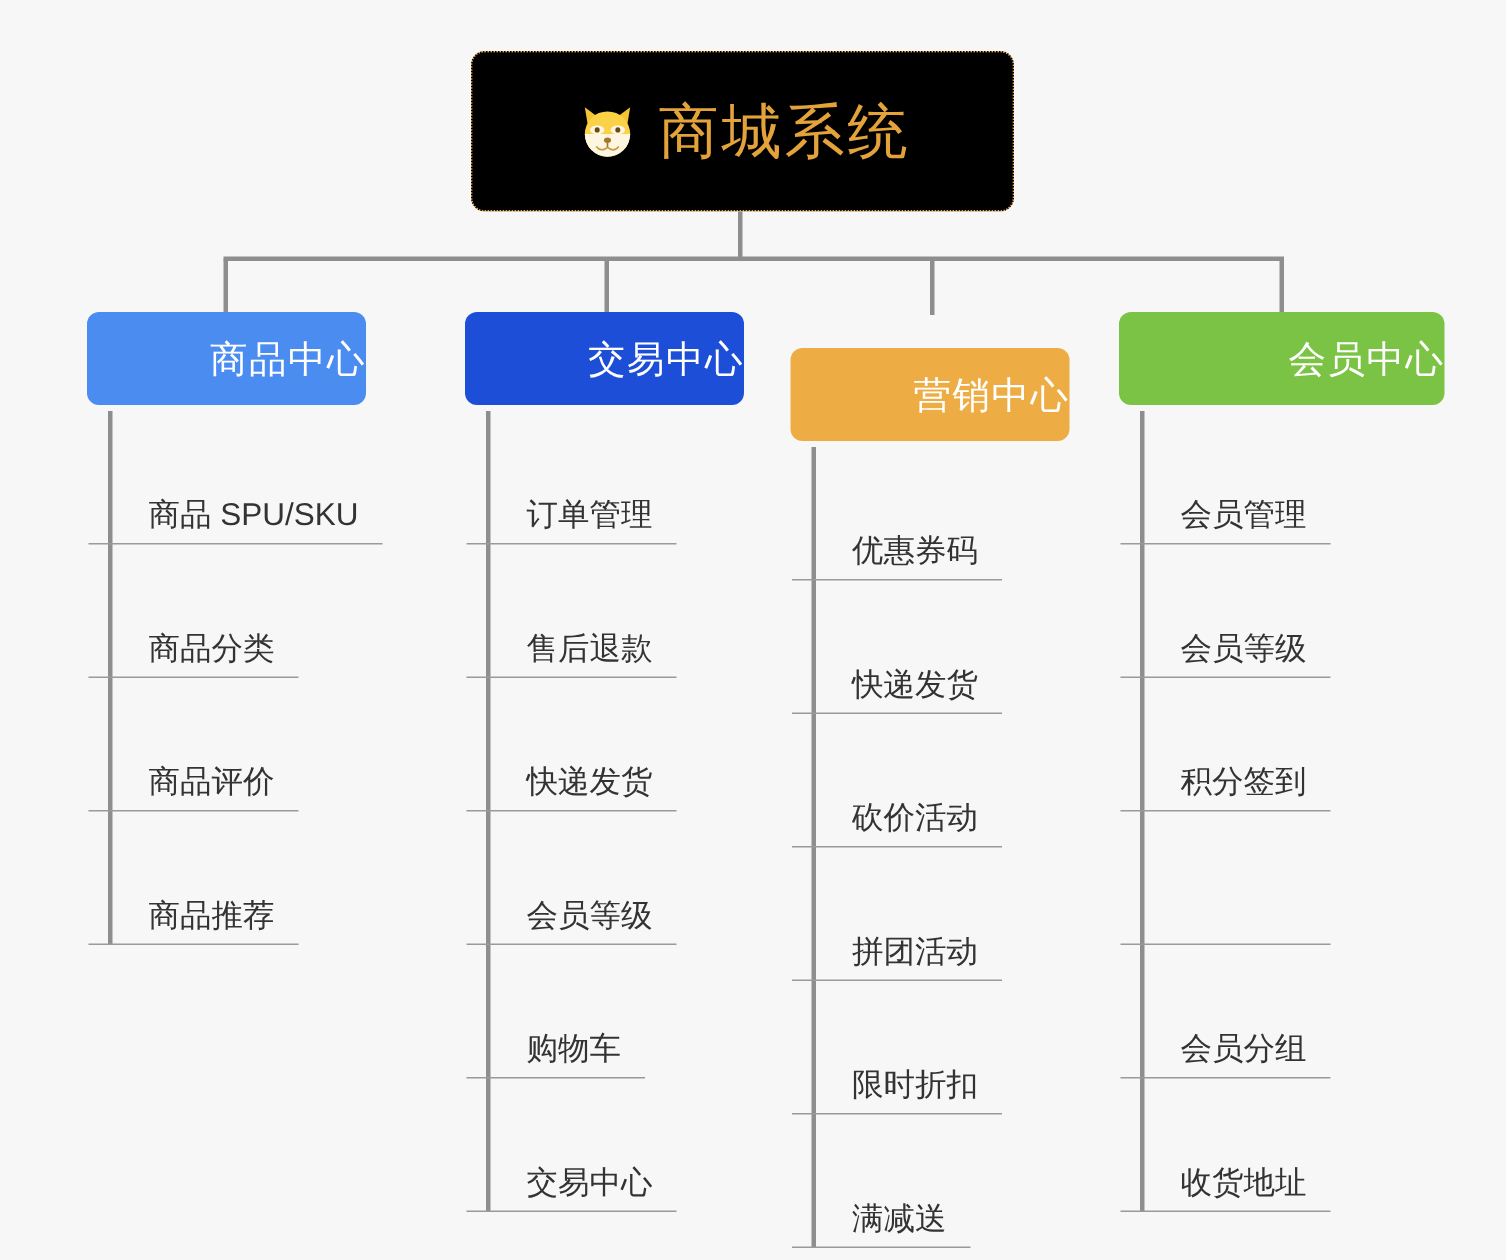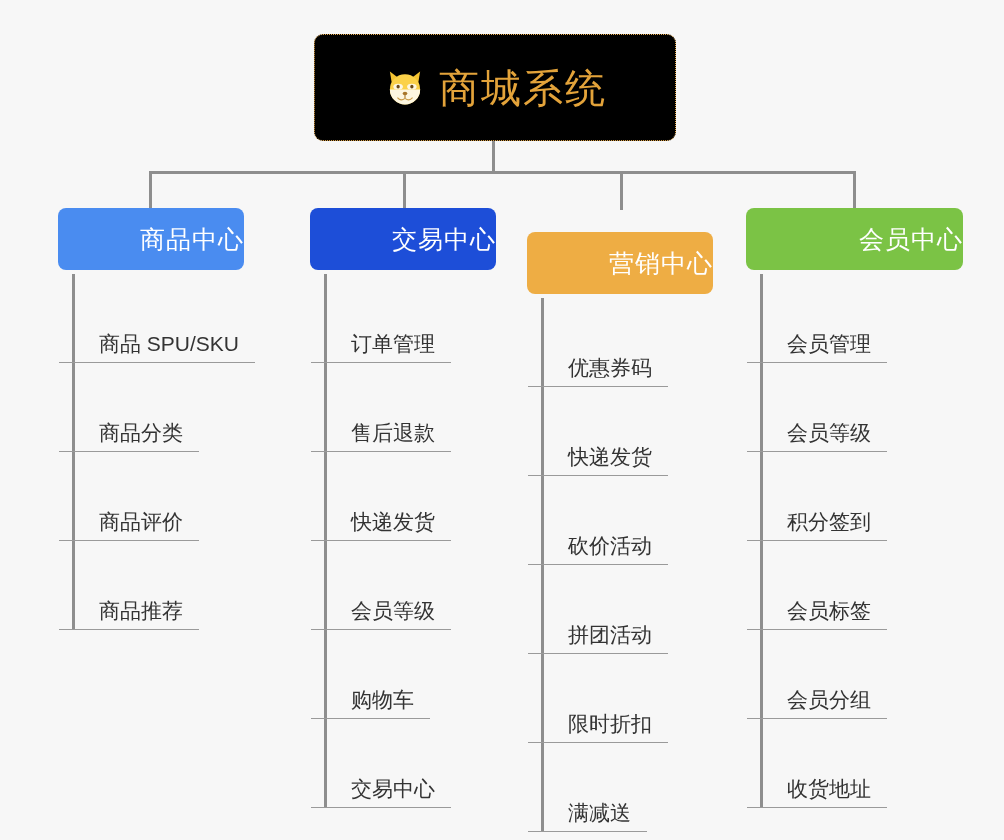--- a/index.html
+++ b/index.html
@@ -268,21 +268,20 @@
         <div class="leaf-item">
           <span class="leaf-underline" style="width: 140px;"></span>
           <span class="leaf-label">会员等级</span>
         </div>
         <div class="leaf-item">
           <span class="leaf-underline" style="width: 140px;"></span>
           <span class="leaf-label">积分签到</span>
         </div>
         <div class="leaf-item">
           <span class="leaf-underline" style="width: 140px;"></span>
-          <span class="leaf-label">会员标签</span>
         </div>
         <div class="leaf-item">
           <span class="leaf-underline" style="width: 140px;"></span>
           <span class="leaf-label">会员分组</span>
         </div>
         <div class="leaf-item">
           <span class="leaf-underline" style="width: 140px;"></span>
           <span class="leaf-label">收货地址</span>
         </div>
       </div>

